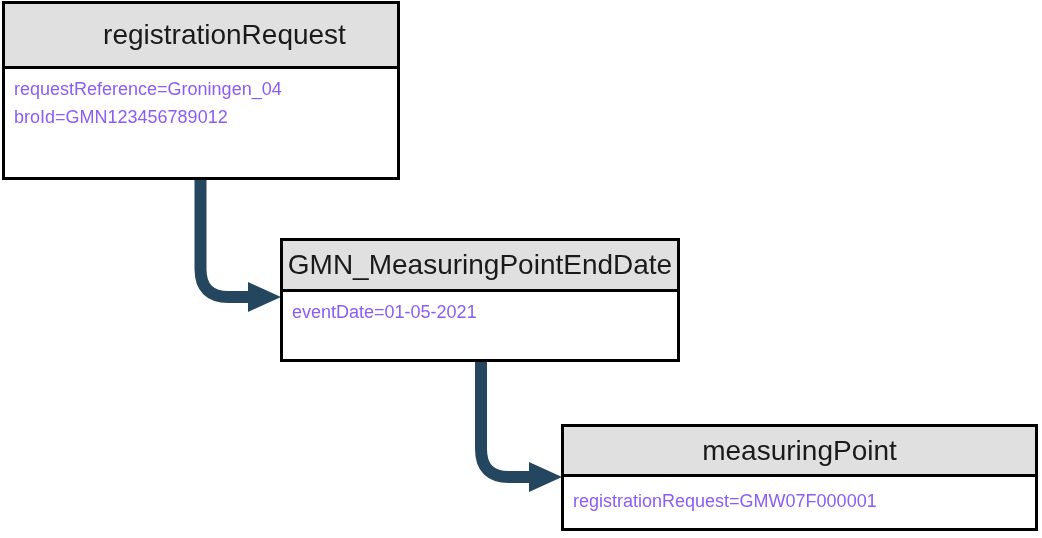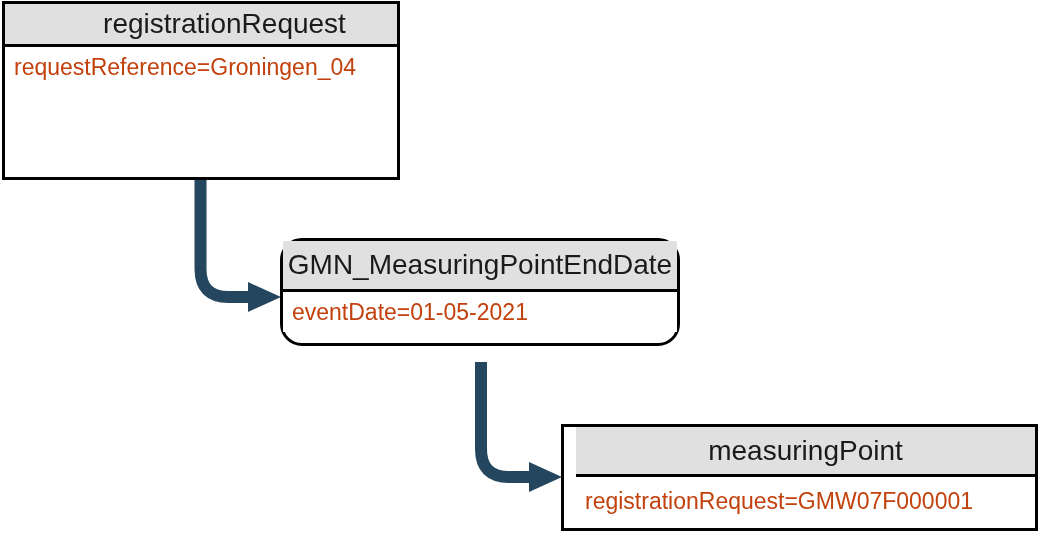--- a/index.html
+++ b/index.html
@@ -29,39 +29,39 @@
     display: flex;
     align-items: center;
     justify-content: center;
     white-space: nowrap;
     overflow: hidden;
   }
 
   .node-body {
     background: #ffffff;
     padding: 6px 9px;
-    font-size: 23px;
-    color: #c2410c;
+    font-size: 18px;
+    color: #8b5cf6;
     overflow: hidden;
   }
 
   .attr-row {
     line-height: 28px;
     white-space: nowrap;
     overflow: hidden;
   }
 
   #node-registration-request { left: 2px;   top: 1px;   width: 398px; height: 179px; }
-  #node-registration-request .node-header { height: 43px; padding-left: 47px; }
+  #node-registration-request .node-header { height: 65px; padding-left: 47px; }
 
-  #node-measuring-point-end-date { left: 280px; top: 238px; width: 400px; height: 108px; border-radius: 22px; }
+  #node-measuring-point-end-date { left: 280px; top: 238px; width: 400px; height: 124px; }
   #node-measuring-point-end-date .node-header { height: 51px; }
   #node-measuring-point-end-date .node-body { }
 
-  #node-measuring-point { left: 561px; top: 424px; width: 477px; height: 107px; padding-left: 12px; }
+  #node-measuring-point { left: 561px; top: 424px; width: 477px; height: 107px; }
   #node-measuring-point .node-header { height: 50px; }
   #node-measuring-point .node-body { padding-top: 10px; }
 
   .arrow-layer {
     position: absolute;
     left: 0; top: 0;
     width: 1042px;
     height: 538px;
     pointer-events: none;
   }
@@ -79,20 +79,21 @@
     <g>
       <path class="arrow-line" d="M 481 362 L 481 449 Q 481 477 509 477 L 532 477" fill="none" stroke-width="12" stroke="#24465E"></path>
       <polygon class="arrow-head" points="529,462 562,477 529,492" fill="#24465E"></polygon>
     </g>
   </svg>
 
   <div class="node" id="node-registration-request" style="border-color: rgb(0, 0, 0); background: rgb(255, 255, 255);">
     <div class="node-header" style="background: rgb(224, 224, 224); border-bottom-color: rgb(0, 0, 0);">registrationRequest</div>
     <div class="node-body">
       <div class="attr-row">requestReference=Groningen_04</div>
+      <div class="attr-row">broId=GMN123456789012</div>
     </div>
   </div>
 
   <div class="node" id="node-measuring-point-end-date" style="border-color: rgb(0, 0, 0); background: rgb(255, 255, 255);">
     <div class="node-header" style="background: rgb(224, 224, 224); border-bottom-color: rgb(0, 0, 0);">GMN_MeasuringPointEndDate</div>
     <div class="node-body">
       <div class="attr-row">eventDate=01-05-2021</div>
     </div>
   </div>
 

